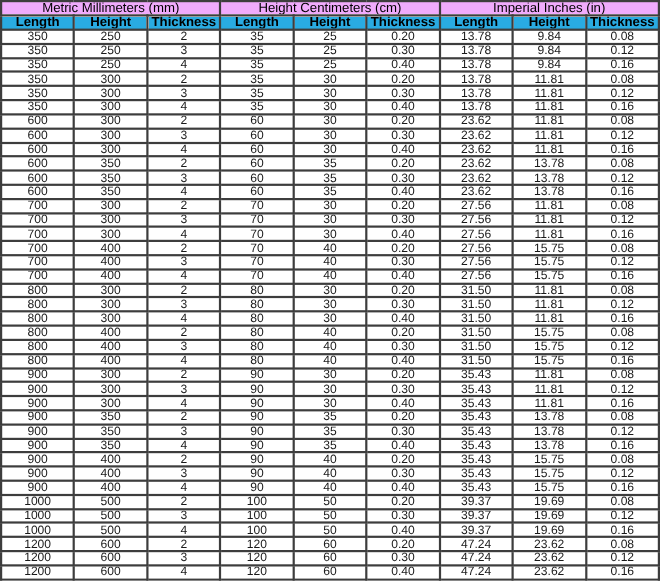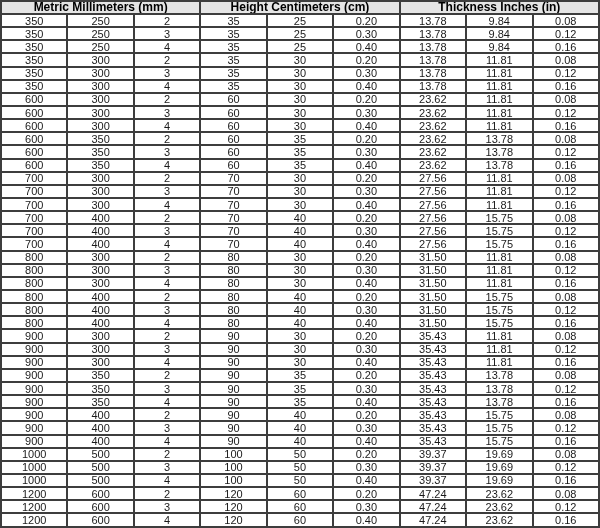--- a/index.html
+++ b/index.html
@@ -23,24 +23,24 @@
   }
   table.conv th, table.conv td {
     border: 2px solid #3d3d3d;
     padding: 0;
     text-align: center;
     vertical-align: middle;
     overflow: hidden;
     white-space: nowrap;
   }
   th.group-hdr {
-    background: #e5e5e5;
+    background: #f0abfc;
     color: #000000;
     font-size: 12px;
-    font-weight: bold;
+    font-weight: normal;
     line-height: 11px;
   }
   th.sub-hdr {
     background: #29ABE2;
     color: #000000;
     font-size: 12px;
     font-weight: bold;
     line-height: 11px;
   }
   td.cell {
@@ -52,21 +52,32 @@
 </style>
 </head>
 <body>
 
 <div class="table-wrap">
   <table class="conv">
     <thead>
       <tr>
         <th class="group-hdr" colspan="3">Metric Millimeters (mm)</th>
         <th class="group-hdr" colspan="3">Height Centimeters (cm)</th>
-        <th class="group-hdr" colspan="3">Thickness Inches (in)</th>
+        <th class="group-hdr" colspan="3">Imperial Inches (in)</th>
+      </tr>
+      <tr>
+        <th class="sub-hdr">Length</th>
+        <th class="sub-hdr">Height</th>
+        <th class="sub-hdr">Thickness</th>
+        <th class="sub-hdr">Length</th>
+        <th class="sub-hdr">Height</th>
+        <th class="sub-hdr">Thickness</th>
+        <th class="sub-hdr">Length</th>
+        <th class="sub-hdr">Height</th>
+        <th class="sub-hdr">Thickness</th>
       </tr>
     </thead>
     <tbody id="table-body">
         <tr>
           <td class="cell">350</td>
           <td class="cell">250</td>
           <td class="cell">2</td>
           <td class="cell">35</td>
           <td class="cell">25</td>
           <td class="cell">0.20</td>

